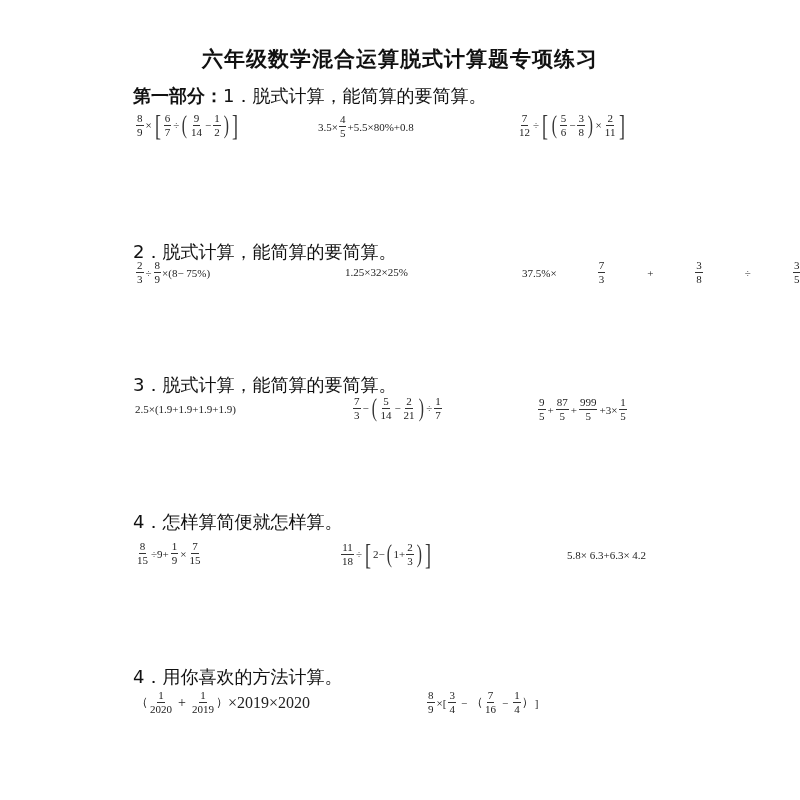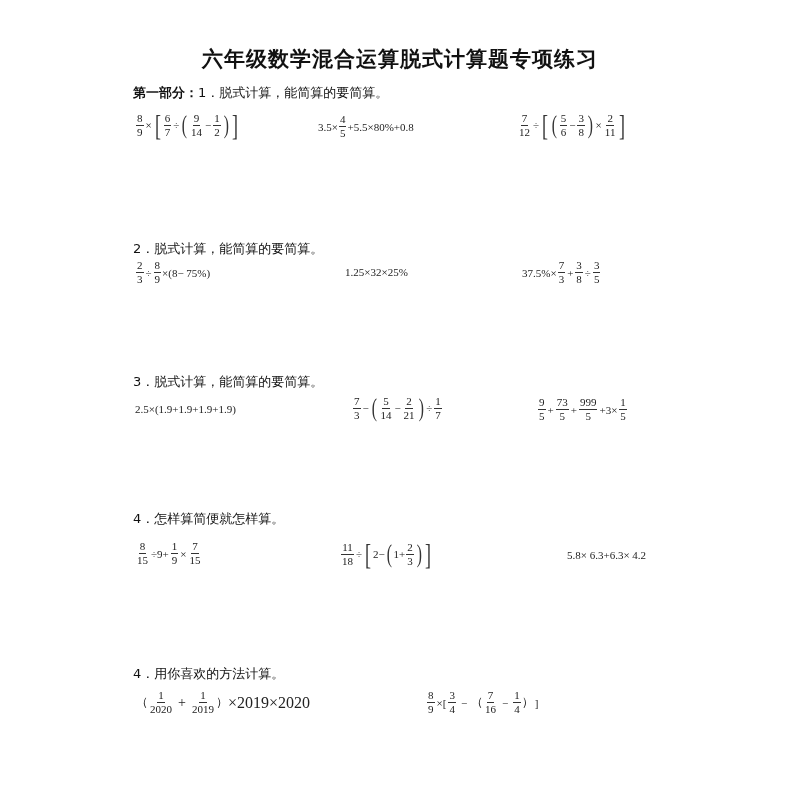--- a/index.html
+++ b/index.html
@@ -1,18 +1,18 @@
 <!DOCTYPE html>
 <html><head>
 <meta charset="utf-8">
 <style>
   html, body { margin:0; padding:0; background:#ffffff; }
   body { width:800px; height:800px; position:relative; overflow:hidden; color:#111; font-family:"DejaVu Serif","Liberation Serif",serif; }
   .title { position:absolute; left:0; width:800px; top:45px; text-align:center; font-family:"DejaVu Sans","Liberation Sans",sans-serif; font-weight:bold; font-size:21px; letter-spacing:1px; color:#111; }
-  .heading { position:absolute; left:133px; font-family:"DejaVu Sans","Liberation Sans",sans-serif; font-size:13px; color:#111; }
+  .heading { position:absolute; left:133px; font-family:"DejaVu Sans","Liberation Sans",sans-serif; font-size:18px; color:#111; }
   .heading b { font-weight:bold; }
   .expr { position:absolute; font-family:"Liberation Serif","DejaVu Serif",serif; font-size:11px; color:#222; display:flex; align-items:center; white-space:nowrap; }
   .frac { display:inline-flex; flex-direction:column; align-items:center; vertical-align:middle; margin:0 1px; line-height:1; }
   .frac .num { padding:0 1px 1px; border-bottom:1px solid #333; font-size:11px; }
   .frac .den { padding:1px 1px 0; font-size:11px; }
   .op { margin:0 1px; font-size:11px; }
   .bigb { font-size:30px; font-weight:200; line-height:1; transform:scaleX(0.6); display:inline-block; color:#333; }
   .bigp { font-size:26px; font-weight:200; line-height:1; transform:scaleX(0.6); display:inline-block; color:#333; }
   .cjk { font-family:"DejaVu Sans","Liberation Sans",sans-serif; font-size:12px; }
 </style>
@@ -94,21 +94,21 @@
     <span class="op">÷</span>
   <span class="frac">
       <span class="num">8</span>
       <span class="den">9</span>
     </span>
     <span>×(8− 75%)</span>
 </div>
 
 <div class="expr" style="left:345px; top:266px;">1.25×32×25%</div>
 
-<div class="expr" style="left:522px; top:260px;">
+<div class="expr" style="left:522px; top:260px;gap:40px;">
   <span>37.5%×</span>
     <span class="frac">
       <span class="num">7</span>
       <span class="den">3</span>
     </span>
     <span class="op">+</span>
   <span class="frac">
       <span class="num">3</span>
       <span class="den">8</span>
     </span>
@@ -147,21 +147,21 @@
     </span>
 </div>
 
 <div class="expr" style="left:537px; top:397px;">
   <span class="frac">
       <span class="num">9</span>
       <span class="den">5</span>
     </span>
     <span class="op">+</span>
   <span class="frac">
-      <span class="num">73</span>
+      <span class="num">87</span>
       <span class="den">5</span>
     </span>
     <span class="op">+</span>
   <span class="frac">
       <span class="num">999</span>
       <span class="den">5</span>
     </span>
     <span class="op">+3×</span>
   <span class="frac">
       <span class="num">1</span>

